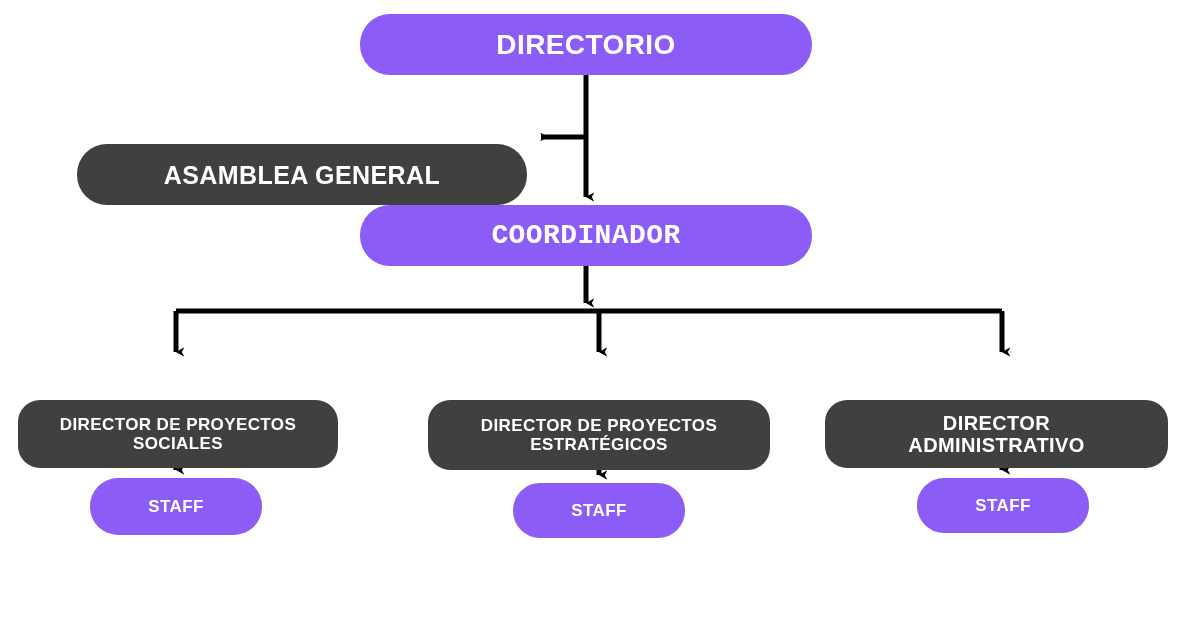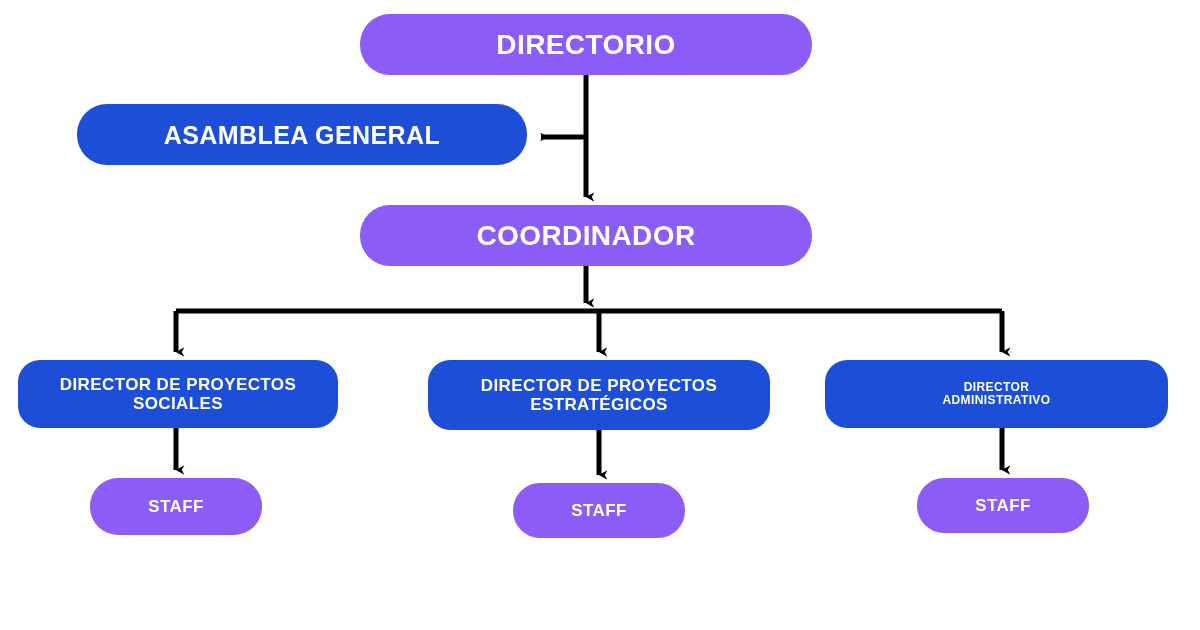--- a/index.html
+++ b/index.html
@@ -32,46 +32,46 @@
     text-align: center;
     color: #ffffff;
     font-weight: bold;
     letter-spacing: 0.4px;
     line-height: 1.12;
     box-sizing: border-box;
     padding: 2px 10px;
     white-space: pre-line;
   }
   .node.blue  { background: #8b5cf6; }
-  .node.red   { background: #1d4ed8; }
+  .node.red   { background: #404040; margin-top: 40px; }
 
   
   #node-directorio {
     left: 360px; top: 14px; width: 452px; height: 61px;
     border-radius: 30px; font-size: 28px;
   }
   #node-asamblea {
     left: 77px; top: 104px; width: 450px; height: 61px;
     border-radius: 30px; font-size: 25px;
   }
   #node-coordinador {
     left: 360px; top: 205px; width: 452px; height: 61px;
-    border-radius: 30px; font-size: 28px;
+    border-radius: 30px; font-size: 28px; font-family: Liberation Mono, monospace;
   }
   #node-dir-sociales {
     left: 18px; top: 360px; width: 320px; height: 68px;
     border-radius: 22px; font-size: 17px;
   }
   #node-dir-estrategicos {
     left: 428px; top: 360px; width: 342px; height: 70px;
     border-radius: 22px; font-size: 17px;
   }
   #node-dir-administrativo {
     left: 825px; top: 360px; width: 343px; height: 68px;
-    border-radius: 22px; font-size: 12px;
+    border-radius: 22px; font-size: 20px;
   }
   #node-staff-1 {
     left: 90px; top: 478px; width: 172px; height: 57px;
     border-radius: 28px; font-size: 17px;
   }
   #node-staff-2 {
     left: 513px; top: 483px; width: 172px; height: 55px;
     border-radius: 27px; font-size: 17px;
   }
   #node-staff-3 {

